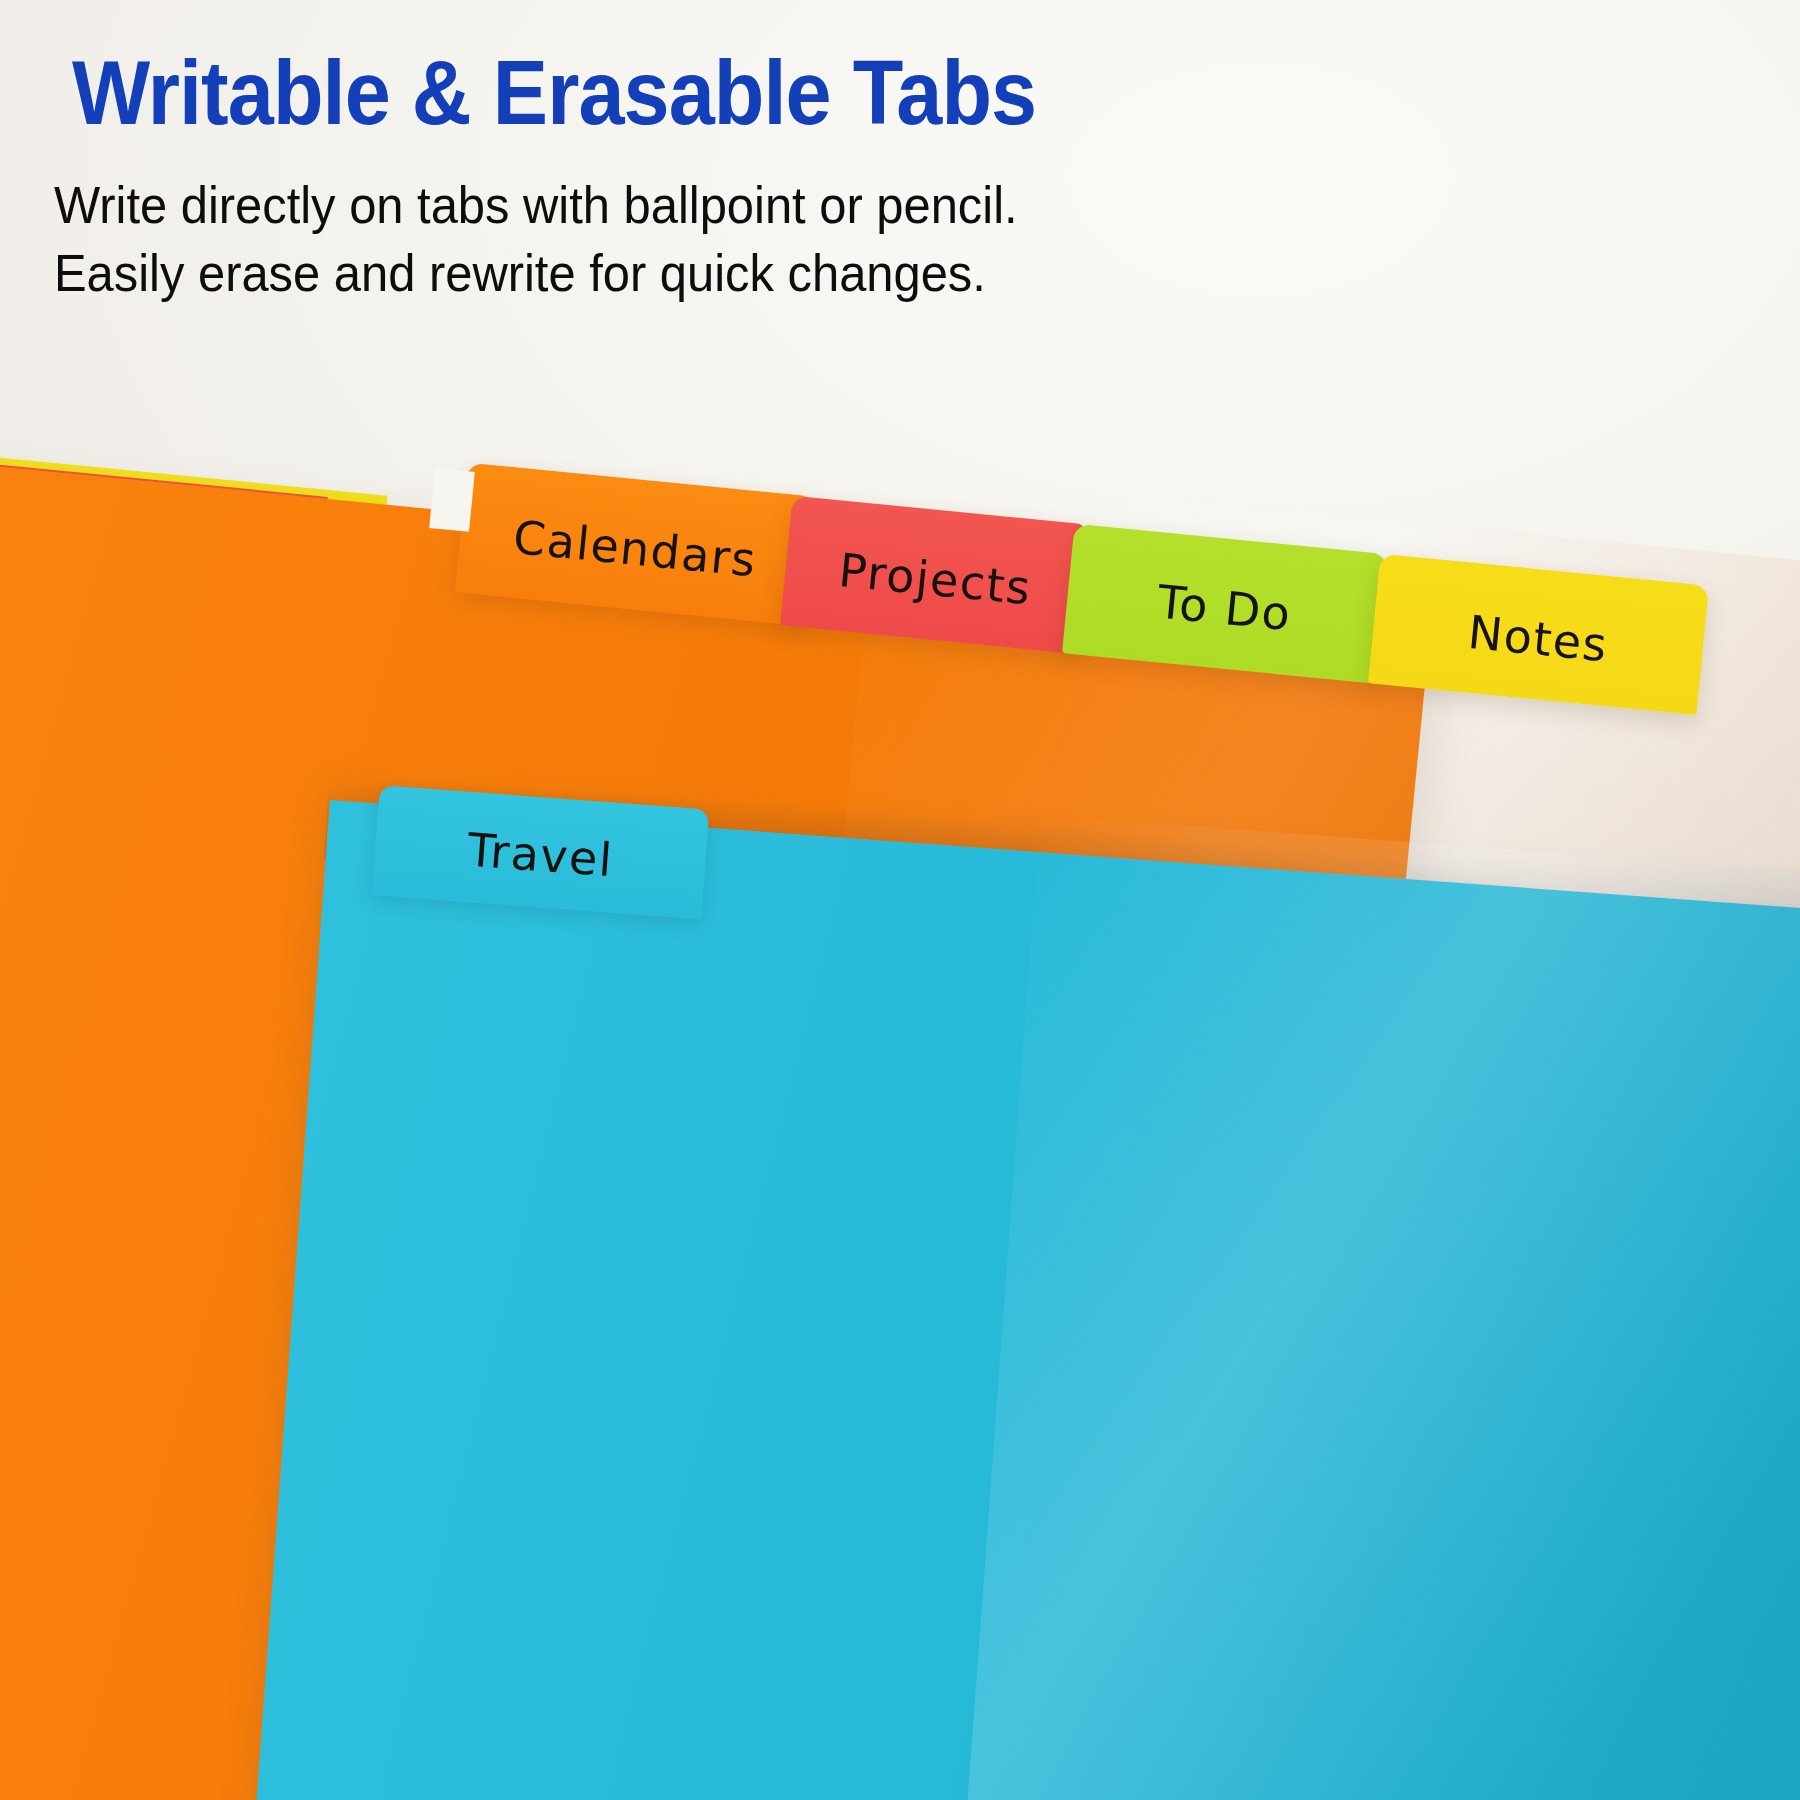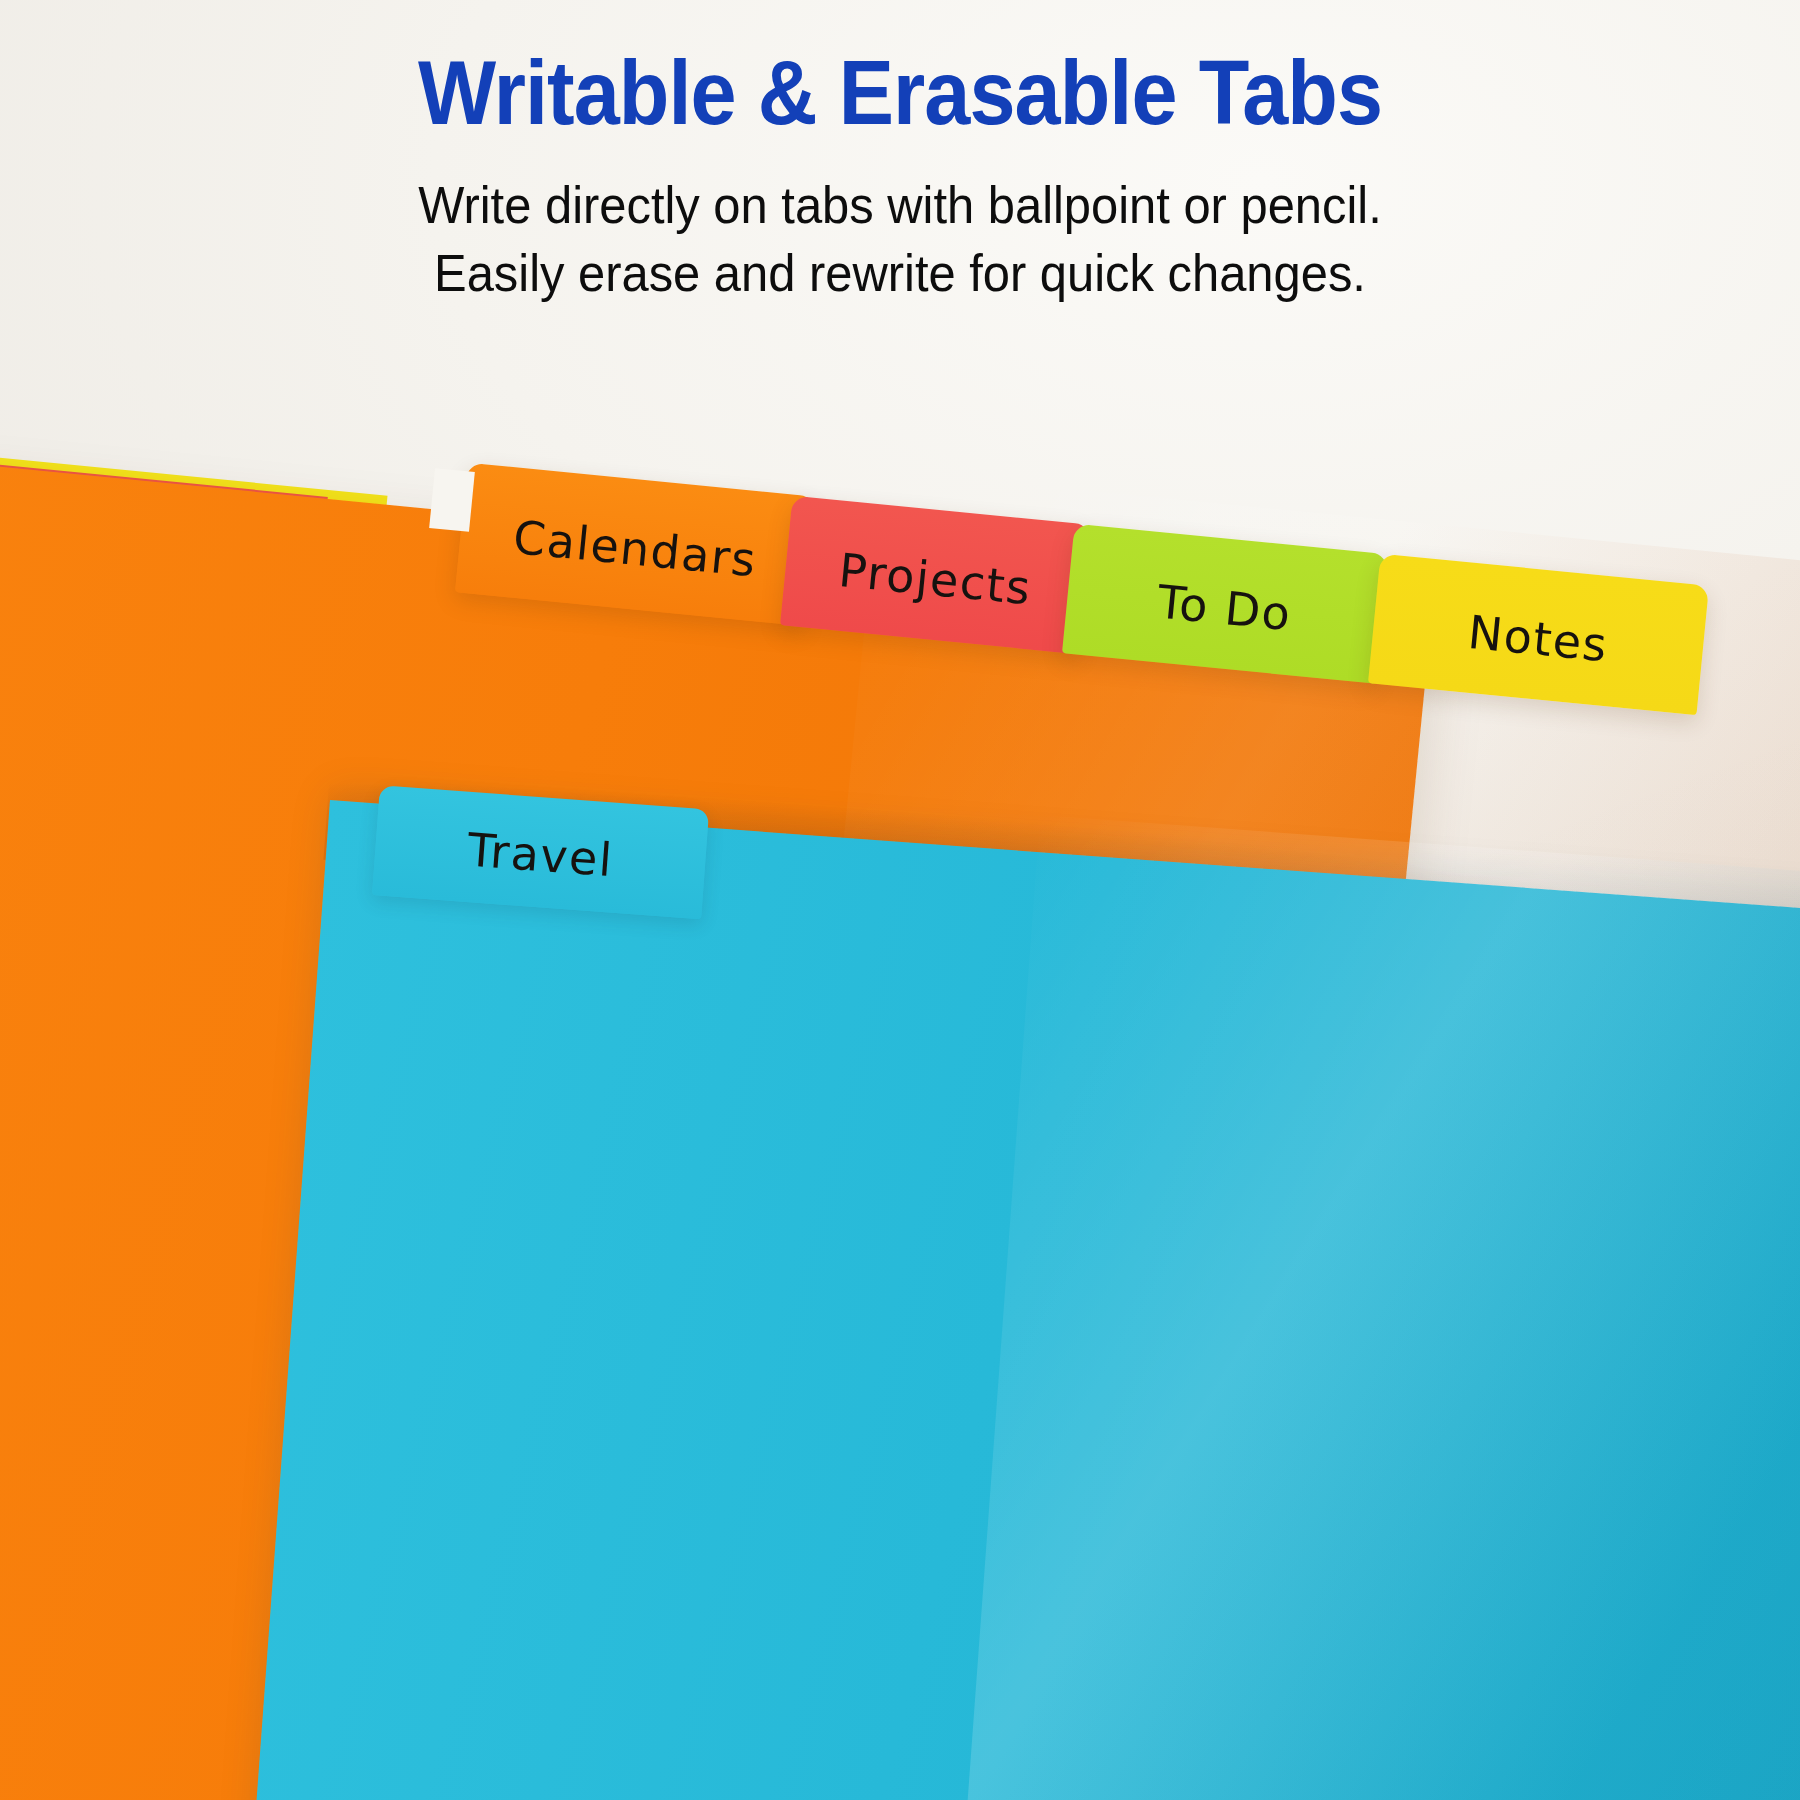--- a/index.html
+++ b/index.html
@@ -21,21 +21,21 @@
   .stage::after{
     content:"";
     position:absolute; inset:0;
     background:linear-gradient(160deg, rgba(255,255,255,0) 55%, rgba(120,110,100,0.05) 100%);
     pointer-events:none;
   }
 
   
   .textblock{
     position:absolute; left:0; right:0; top:46px;
-    text-align:center; z-index:40;
+    z-index:40;
   }
   .headline{
     font-size:90px;
     font-weight:700;
     letter-spacing:-1px;
     line-height:1.05;
     font-stretch:condensed;
     transform:scaleX(0.92);
   }
   .sub{

